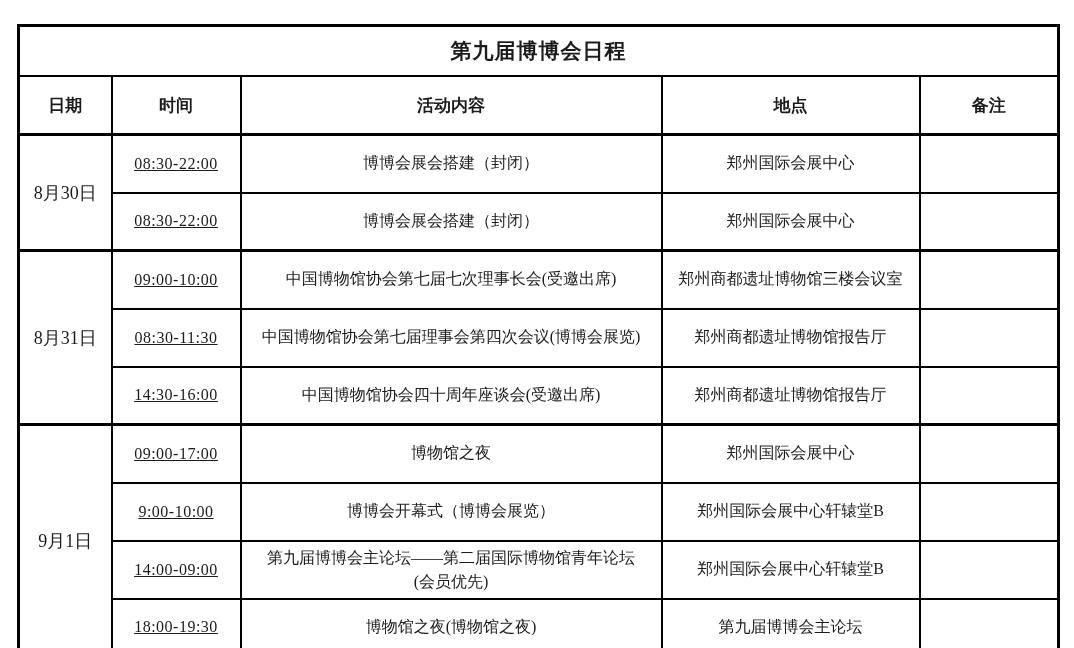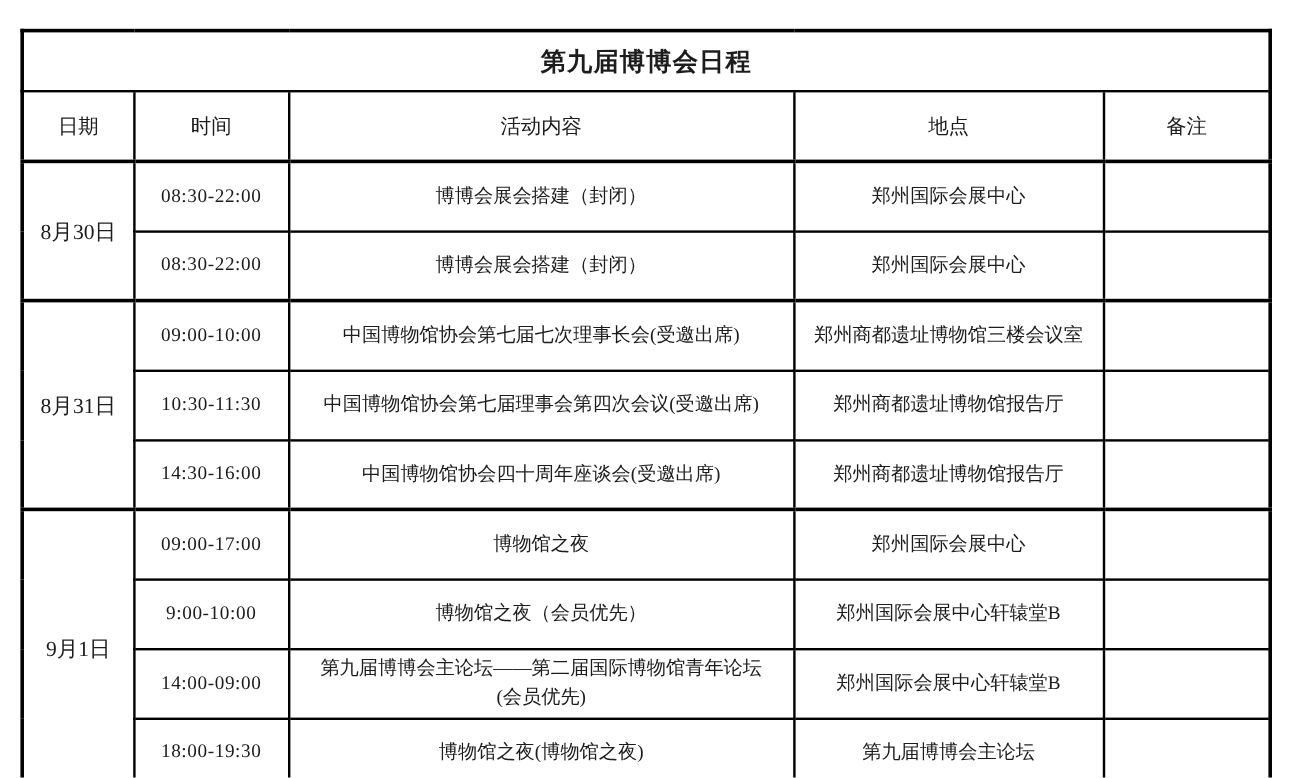--- a/index.html
+++ b/index.html
@@ -36,29 +36,30 @@
   .title-cell {
     height: 44px;
     font-family: "Liberation Sans", "DejaVu Sans", sans-serif;
     font-weight: bold;
     font-size: 21px;
     letter-spacing: 1px;
   }
   th.col-header {
     height: 52px;
     font-family: "Liberation Sans", "DejaVu Sans", sans-serif;
-    font-weight: normal;
+    font-weight: bold;
     font-size: 17px;
   }
   tr.data-row {
     height: 58px;
     font-size: 16px;
   }
   tr.data-row td.cell-time {
     letter-spacing: 0.5px;
+    text-decoration: underline;
   }
   tr.group-start td {
     border-top: 3px solid #000000;
   }
   td.cell-date {
     font-size: 18px;
   }
   td.cell-activity div {
     line-height: 1.45;
   }
@@ -104,42 +105,42 @@
     </tr>
 
     <tr class="data-row group-start">
       <td class="cell-date" rowspan="3">8月31日</td>
       <td class="cell-time">09:00-10:00</td>
       <td class="cell-activity">中国博物馆协会第七届七次理事长会(受邀出席)</td>
       <td class="cell-location">郑州商都遗址博物馆三楼会议室</td>
       <td class="cell-note"></td>
     </tr>
     <tr class="data-row">
-      <td class="cell-time">10:30-11:30</td>
-      <td class="cell-activity">中国博物馆协会第七届理事会第四次会议(受邀出席)</td>
+      <td class="cell-time">08:30-11:30</td>
+      <td class="cell-activity">中国博物馆协会第七届理事会第四次会议(博博会展览)</td>
       <td class="cell-location">郑州商都遗址博物馆报告厅</td>
       <td class="cell-note"></td>
     </tr>
     <tr class="data-row">
       <td class="cell-time">14:30-16:00</td>
       <td class="cell-activity">中国博物馆协会四十周年座谈会(受邀出席)</td>
       <td class="cell-location">郑州商都遗址博物馆报告厅</td>
       <td class="cell-note"></td>
     </tr>
 
     <tr class="data-row group-start">
       <td class="cell-date" rowspan="4">9月1日</td>
       <td class="cell-time">09:00-17:00</td>
       <td class="cell-activity">博物馆之夜</td>
       <td class="cell-location">郑州国际会展中心</td>
       <td class="cell-note"></td>
     </tr>
     <tr class="data-row">
       <td class="cell-time">9:00-10:00</td>
-      <td class="cell-activity">博物馆之夜（会员优先）</td>
+      <td class="cell-activity">博博会开幕式（博博会展览）</td>
       <td class="cell-location">郑州国际会展中心轩辕堂B</td>
       <td class="cell-note"></td>
     </tr>
     <tr class="data-row">
       <td class="cell-time">14:00-09:00</td>
       <td class="cell-activity">
         <div>第九届博博会主论坛——第二届国际博物馆青年论坛</div>
         <div>(会员优先)</div>
       </td>
       <td class="cell-location">郑州国际会展中心轩辕堂B</td>

